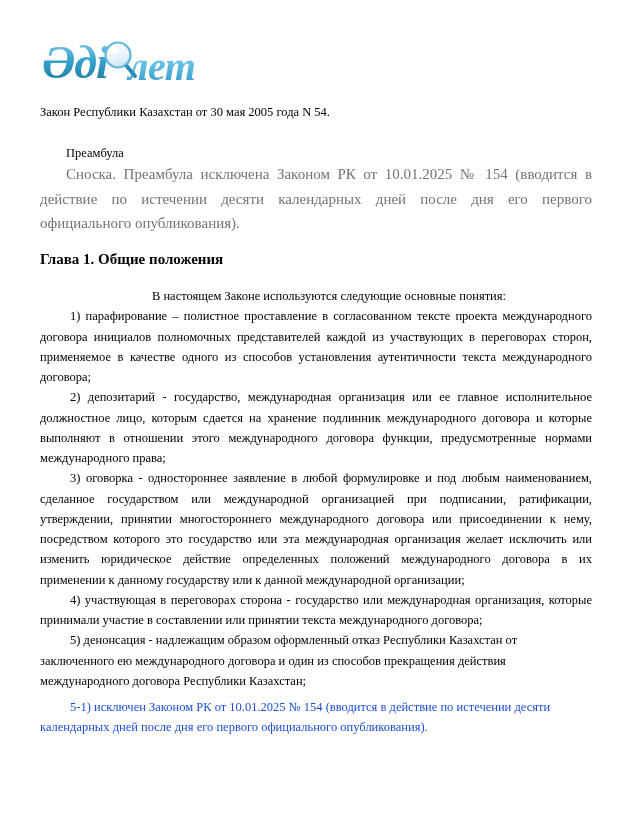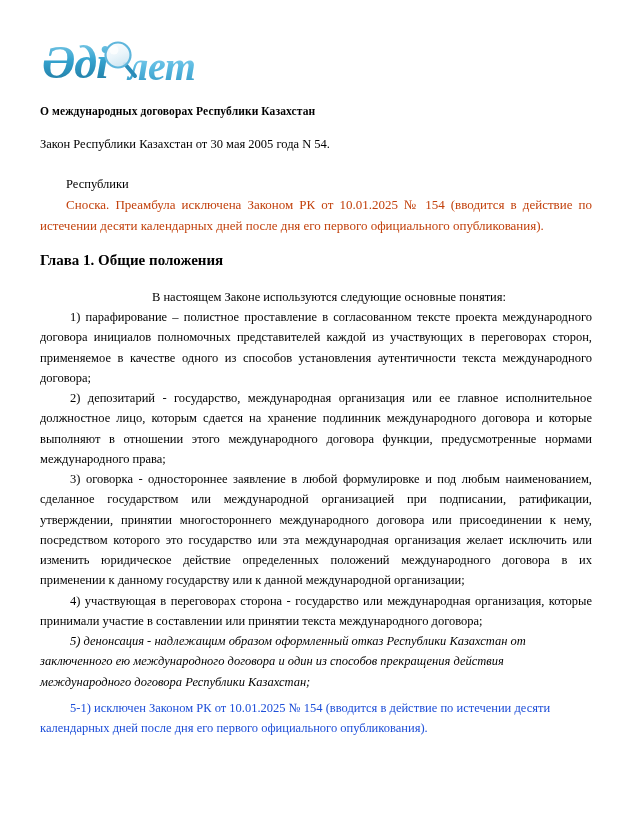--- a/index.html
+++ b/index.html
@@ -51,22 +51,22 @@
   }
 
   .toc-label {
     font-size: 12.5px;
     line-height: 1.5;
     margin: 0;
     text-indent: 26px;
   }
 
   .footnote-red {
-    color: #c2410c;
-    font-size: 13px;
+    color: #737373;
+    font-size: 15px;
     line-height: 1.62;
     margin: 0 0 14px 0;
     text-indent: 26px;
     text-align: justify;
     text-justify: inter-word;
     font-family: Liberation Serif, serif;
   }
 
   .chapter-heading {
     font-size: 15px;
@@ -93,21 +93,20 @@
   .clause {
     font-size: 12.5px;
     line-height: 1.62;
     margin: 0;
     text-indent: 30px;
     text-align: justify;
     text-justify: inter-word;
   }
   .clause.ragged {
     text-align: left;
-    font-style: italic;
   }
 
   .clause-red {
     color: #1d4ed8;
     font-size: 12.5px;
     line-height: 1.62;
     margin: 6px 0 0 0;
     text-indent: 30px;
     text-align: left;
   }
@@ -143,25 +142,24 @@
 
       <g>
         <line x1="83" y1="28" x2="93" y2="40" stroke="#2b8cb8" stroke-width="4" stroke-linecap="round"></line>
         <circle cx="76" cy="19" r="12.5" fill="url(#gradGlass)" opacity="0.92"></circle>
         <circle cx="76" cy="19" r="12.5" fill="none" stroke="#5fb6dc" stroke-width="2.2"></circle>
         <circle cx="72" cy="14" r="4.5" fill="#ffffff" opacity="0.75"></circle>
       </g>
     </svg>
   </div>
 
-  <p class="doc-title">О международных договорах Республики Казахстан</p>
 
   <p class="law-ref">Закон Республики Казахстан от 30 мая 2005 года N 54.</p>
 
-  <p class="toc-label">Республики</p>
+  <p class="toc-label">Преамбула</p>
 
   <p class="footnote-red">Сноска. Преамбула исключена Законом РК от 10.01.2025 № 154 (вводится в действие по истечении десяти календарных дней после дня его первого официального опубликования).</p>
 
   <p class="chapter-heading">Глава 1. Общие положения</p>
 
 
   <p class="body-line">В настоящем Законе используются следующие основные понятия:</p>
 
   <p class="clause">1) парафирование – полистное проставление в согласованном тексте проекта международного договора инициалов полномочных представителей каждой из участвующих в переговорах сторон, применяемое в качестве одного из способов установления аутентичности текста международного договора;</p>
 

